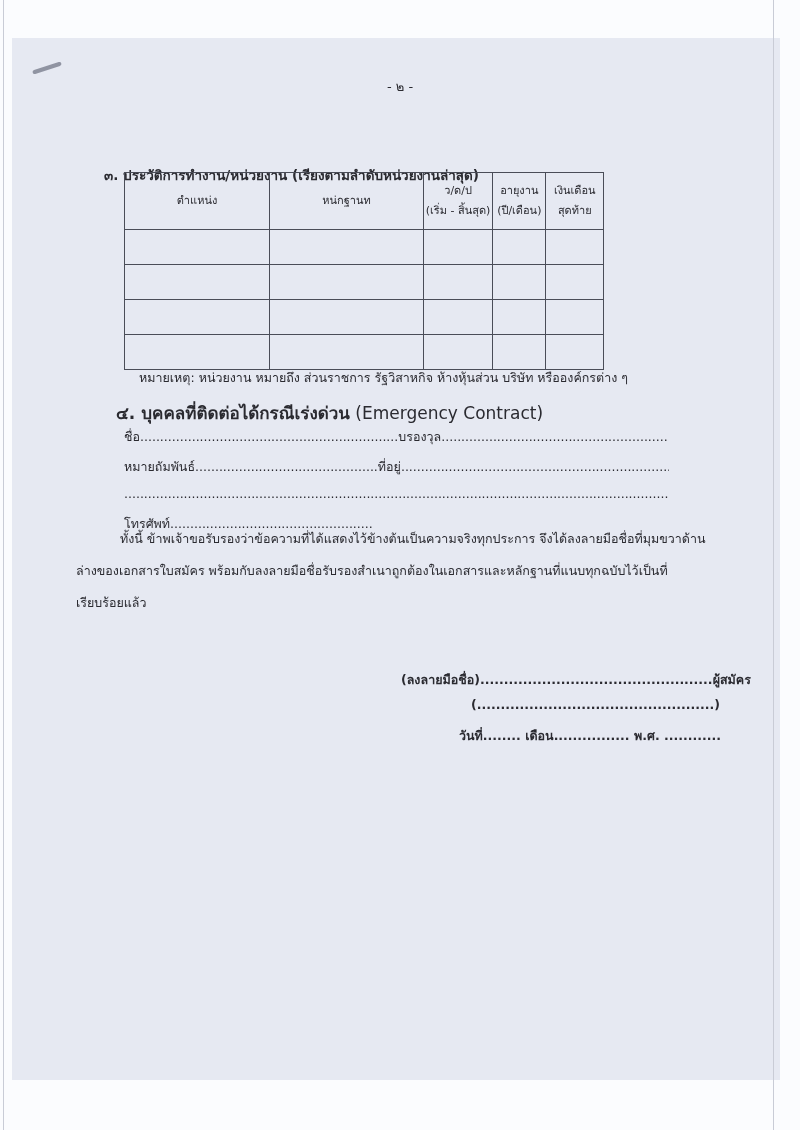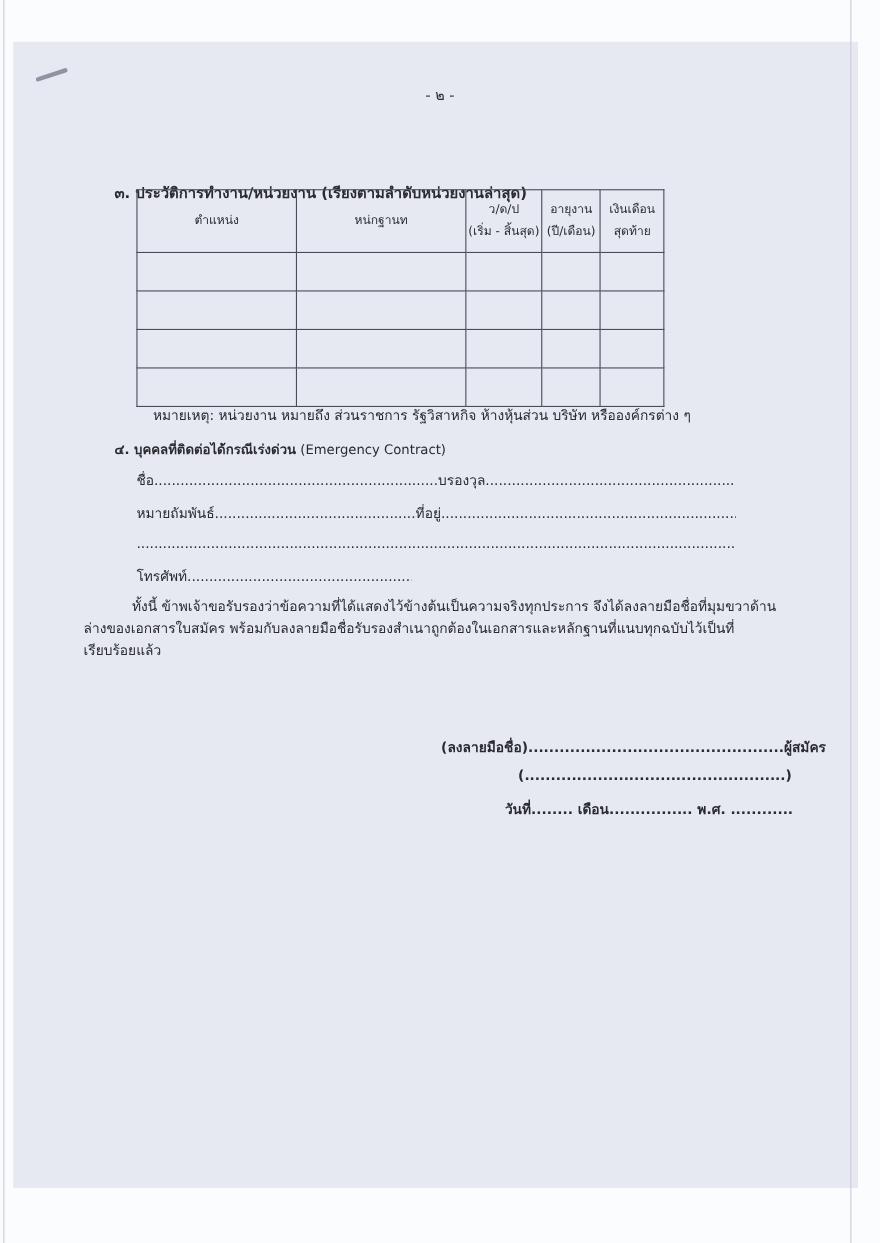--- a/index.html
+++ b/index.html
@@ -22,24 +22,24 @@
   .page-num { position: absolute; left: 0; top: 76px; width: 800px; text-align: center; font-size: 13px; }
   .h3 { position: absolute; left: 104px; top: 164px; font-size: 13.5px; font-weight: bold; }
   table.work {
     position: absolute; left: 124px; top: 172px; width: 480px;
     border-collapse: collapse; font-size: 11px;
   }
   table.work th, table.work td { border: 1px solid #4a4d58; }
   table.work th { height: 54px; font-weight: normal; text-align: center; line-height: 20px; }
   table.work td { height: 32px; }
   .note { position: absolute; left: 124px; top: 368px; font-size: 12.5px; margin-left: 15px; }
-  .h4 { position: absolute; left: 104px; top: 399px; font-size: 12px; }
+  .h4 { position: absolute; left: 116px; top: 399px; font-size: 17px; }
   .h4 b { font-weight: bold; }
   .line { position: absolute; left: 124px; font-size: 12.5px; white-space: nowrap; overflow: hidden; width: 545px; }
-  .para { position: absolute; left: 76px; top: 541px; width: 632px; font-size: 12.5px; line-height: 20px; }
+  .para { position: absolute; left: 76px; top: 523px; width: 632px; font-size: 12.5px; line-height: 32px; }
   .para .ind { display: inline-block; width: 44px; }
   .sig { position: absolute; font-size: 12.5px; white-space: nowrap; font-weight: bold; }
 </style>
 </head>
 <body>
 
 <div class="scan"></div>
 <div class="edge-line-left"></div>
 <div class="edge-line-right"></div>
 <div class="smudge"></div>

